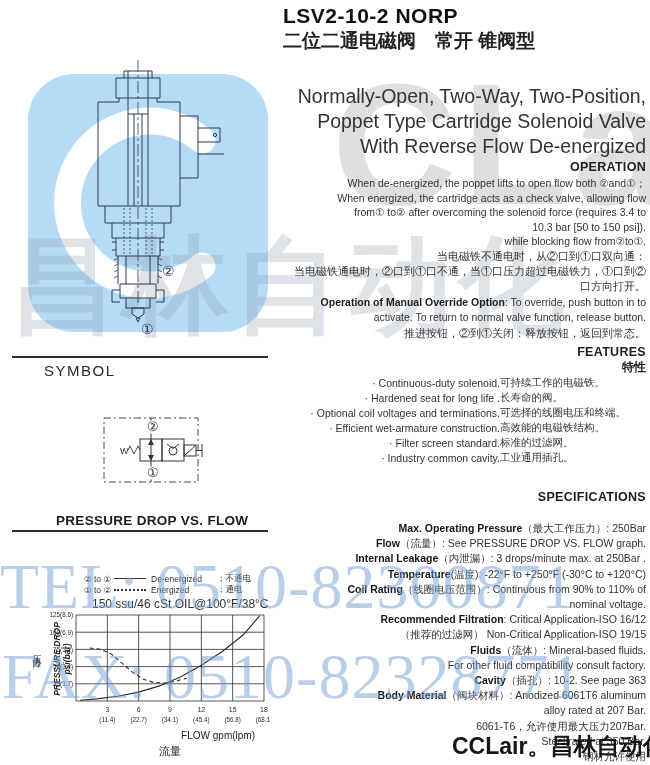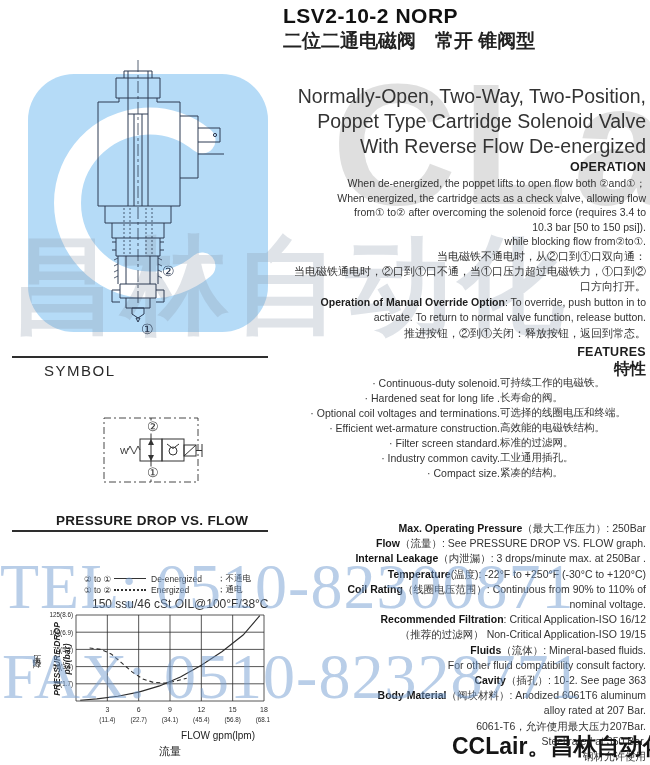--- a/index.html
+++ b/index.html
@@ -47,21 +47,21 @@
   .rcol{left:278px;width:368px;z-index:2;text-align:right;}
   .headline{top:84px;font-size:19.5px;line-height:25px;color:#333;}
   .sec-head{font-size:12.5px;font-weight:bold;color:#1d1d1d;letter-spacing:0.3px;}
   .op-head{top:160px;}
   .op-en{top:176px;font-size:10.5px;line-height:14.6px;color:#333;}
   .op-zh{top:249px;font-size:11px;line-height:15px;color:#333;}
   .override{top:295px;font-size:10.5px;line-height:15px;color:#333;}
   .override b{color:#1d1d1d;}
   .override-zh{top:326px;font-size:11px;color:#333;}
   .feat-head{top:345px;}
-  .feat-zh-head{top:359px;font-size:16px;font-weight:bold;color:#1d1d1d;}
+  .feat-zh-head{top:359px;font-size:12px;font-weight:bold;color:#1d1d1d;}
   .features{top:375px;font-size:10.5px;color:#333;}
   .feat-row{display:flex;height:15.1px;align-items:center;}
   .feat-en{width:222px;}
   .feat-en::before{content:"· ";}
   .spec-head{top:490px;}
   .spec-zh-head{top:504px;font-size:12px;font-weight:bold;color:#1d1d1d;}
   .specs{top:521px;font-size:10.5px;line-height:15.2px;color:#333;}
   .spec-line b{color:#151515;margin-left:38px;}
   .ind1{padding-left:30px;}
   .ind2{padding-left:112px;}
@@ -249,26 +249,23 @@
         <span>高效能的电磁铁结构。</span>
       </div>
     <div class="feat-row">
         <span class="feat-en">Filter screen standard.</span>
         <span>标准的过滤网。</span>
       </div>
     <div class="feat-row">
         <span class="feat-en">Industry common cavity.</span>
         <span>工业通用插孔。</span>
       </div>
-    <div class="feat-row">
-        <span class="feat-en">Compact size.</span>
-        <span>紧凑的结构。</span>
-      </div>
-  </div>
-
+  </div>
+
+  <div class="abs rcol sec-head spec-head">SPECIFICATIONS</div>
 
   <div class="abs rcol specs">
     <div class="spec-line"><b>Max. Operating Pressure</b><span>（最大工作压力）: 250Bar</span></div>
     <div class="spec-line"><b>Flow</b><span>（流量）: See PRESSURE DROP VS. FLOW graph.</span></div>
     <div class="spec-line"><b>Internal Leakage</b><span>（内泄漏）: 3 drops/minute max. at  250Bar .</span></div>
     <div class="spec-line"><b>Temperature</b><span>(温度): -22°F to +250°F (-30°C to +120°C)</span></div>
     <div class="spec-line"><b>Coil Rating</b><span>（线圈电压范围）: Continuous from 90% to 110% of</span></div>
     <div class="spec-line"><b></b><span>nominal voltage.</span></div>
     <div class="spec-line"><b>Recommended Filtration</b><span>: Critical Application-ISO 16/12</span></div>
     <div class="spec-line ind1"><b></b><span>（推荐的过滤网）  Non-Critical Application-ISO 19/15</span></div>

